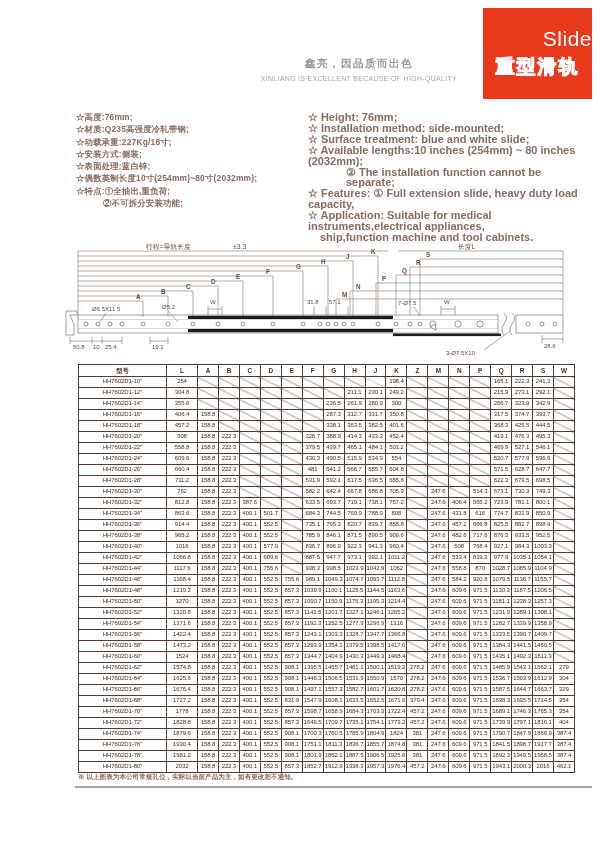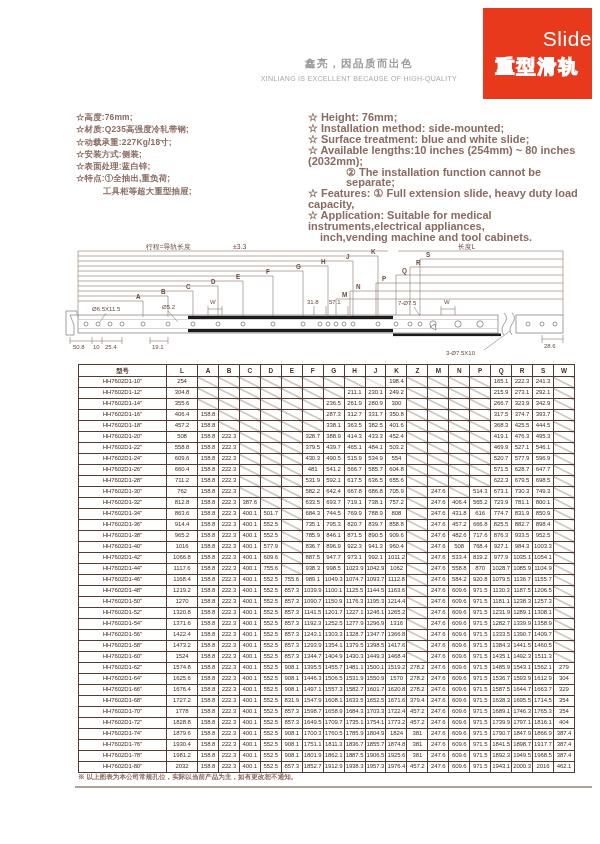--- a/index.html
+++ b/index.html
@@ -58,32 +58,33 @@
     <div class="tagline-cn">鑫亮，因品质而出色</div>
     <div class="tagline-en">XINLIANG IS EXCELLENT BECAUSE OF HIGH-QUALITY</div>
   </div>
 
   <div class="specs-cn">
       <div class="spec-line ind0">☆高度:76mm;</div>
       <div class="spec-line ind0">☆材质:Q235高强度冷轧带钢;</div>
       <div class="spec-line ind0">☆动载承重:227Kg/18寸;</div>
       <div class="spec-line ind0">☆安装方式:侧装;</div>
       <div class="spec-line ind0">☆表面处理:蓝白锌;</div>
+      <div class="spec-line ind0">☆偶数英制长度10寸(254mm)~80寸(2032mm);</div>
       <div class="spec-line ind0">☆特点:①全抽出,重负荷;</div>
-      <div class="spec-line ind1">工具柜等超大重型抽屉;</div>
+      <div class="spec-line ind1">②不可拆分安装功能;</div>
     </div>
   <div class="specs-en">
       <div class="spec-line ind0">☆ Height: 76mm;</div>
       <div class="spec-line ind0">☆ Installation method: side-mounted;</div>
       <div class="spec-line ind0">☆ Surface treatment: blue and white slide;</div>
       <div class="spec-line ind0">☆ Available lengths:10 inches (254mm) ~ 80 inches (2032mm);</div>
       <div class="spec-line ind1">② The installation function cannot be separate;</div>
       <div class="spec-line ind0">☆ Features: ① Full extension slide, heavy duty load capacity,</div>
       <div class="spec-line ind0">☆ Application: Suitable for medical instruments,electrical appliances,</div>
-      <div class="spec-line ind2">inch,vending machine and tool cabinets.</div>
+      <div class="spec-line ind2">ship,function machine and tool cabinets.</div>
     </div>
 
   <div class="diagram">
     <svg viewBox="0 0 528 120" width="528" height="120">
 
       <g class="dl">
         <line x1="20" y1="8" x2="330" y2="8"></line>
           <line x1="20" y1="8" x2="20" y2="74"></line>
         <line x1="20" y1="58" x2="85" y2="58"></line>
           <line x1="85" y1="58" x2="85" y2="74"></line>

